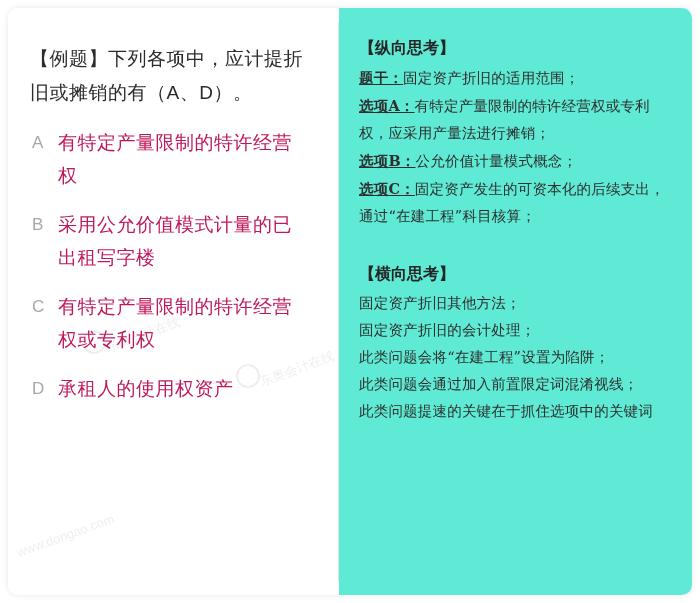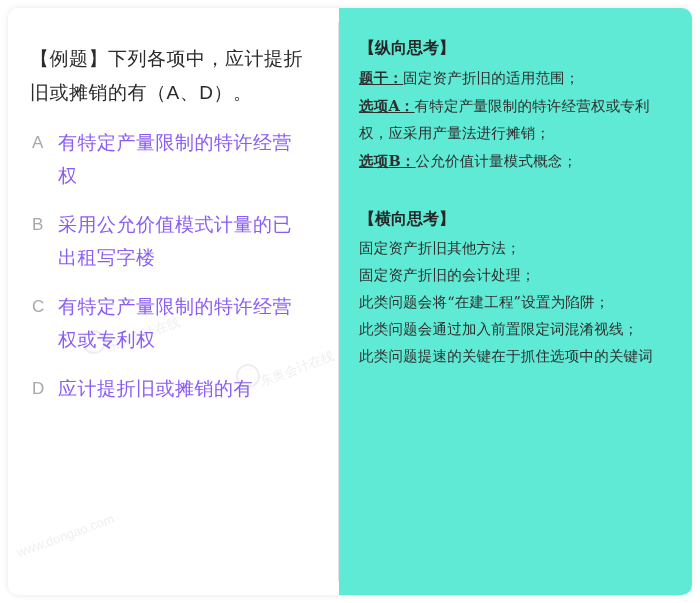--- a/index.html
+++ b/index.html
@@ -69,21 +69,21 @@
     flex: 0 0 26px;
     font-size: 17px;
     line-height: 33px;
     color: #a8a8a8;
     text-align: left;
     padding-left: 2px;
   }
   .opt-text {
     font-size: 19px;
     line-height: 33px;
-    color: #8b5cf6;
+    color: #be185d;
     letter-spacing: 0.5px;
     max-width: 252px;
   }
 
   
   .section {
     margin-bottom: 8px;
   }
   .section-title {
     font-family: "DejaVu Serif", serif;
@@ -154,21 +154,21 @@
         <div class="opt-text">采用公允价值模式计量的已出租写字楼</div>
       </div>
 
       <div class="option">
         <div class="opt-letter">C</div>
         <div class="opt-text">有特定产量限制的特许经营权或专利权</div>
       </div>
 
       <div class="option">
         <div class="opt-letter">D</div>
-        <div class="opt-text">应计提折旧或摊销的有</div>
+        <div class="opt-text">承租人的使用权资产</div>
       </div>
 
     </div>
 
     <div class="wm-ring wm-r1"></div>
     <div class="wm wm-1">东奥会计在线</div>
     <div class="wm wm-2">www.dongao.com</div>
     <div class="wm-ring wm-r2"></div>
     <div class="wm wm-3">东奥会计在线</div>
   </div>
@@ -181,20 +181,23 @@
       <div class="section-title">【纵向思考】</div>
 
       <div class="line">
         <b>题干：</b><span>固定资产折旧的适用范围；</span>
       </div>
       <div class="line">
         <b>选项A：</b><span>有特定产量限制的特许经营权或专利权，应采用产量法进行摊销；</span>
       </div>
       <div class="line">
         <b>选项B：</b><span>公允价值计量模式概念；</span>
+      </div>
+      <div class="line">
+        <b>选项C：</b><span>固定资产发生的可资本化的后续支出，通过“在建工程”科目核算；</span>
       </div>
     </div>
 
     <div class="gap"></div>
 
     <div class="section">
       <div class="section-title">【横向思考】</div>
       <div class="line">固定资产折旧其他方法；</div>
       <div class="line">固定资产折旧的会计处理；</div>
       <div class="line">此类问题会将“在建工程”设置为陷阱；</div>

